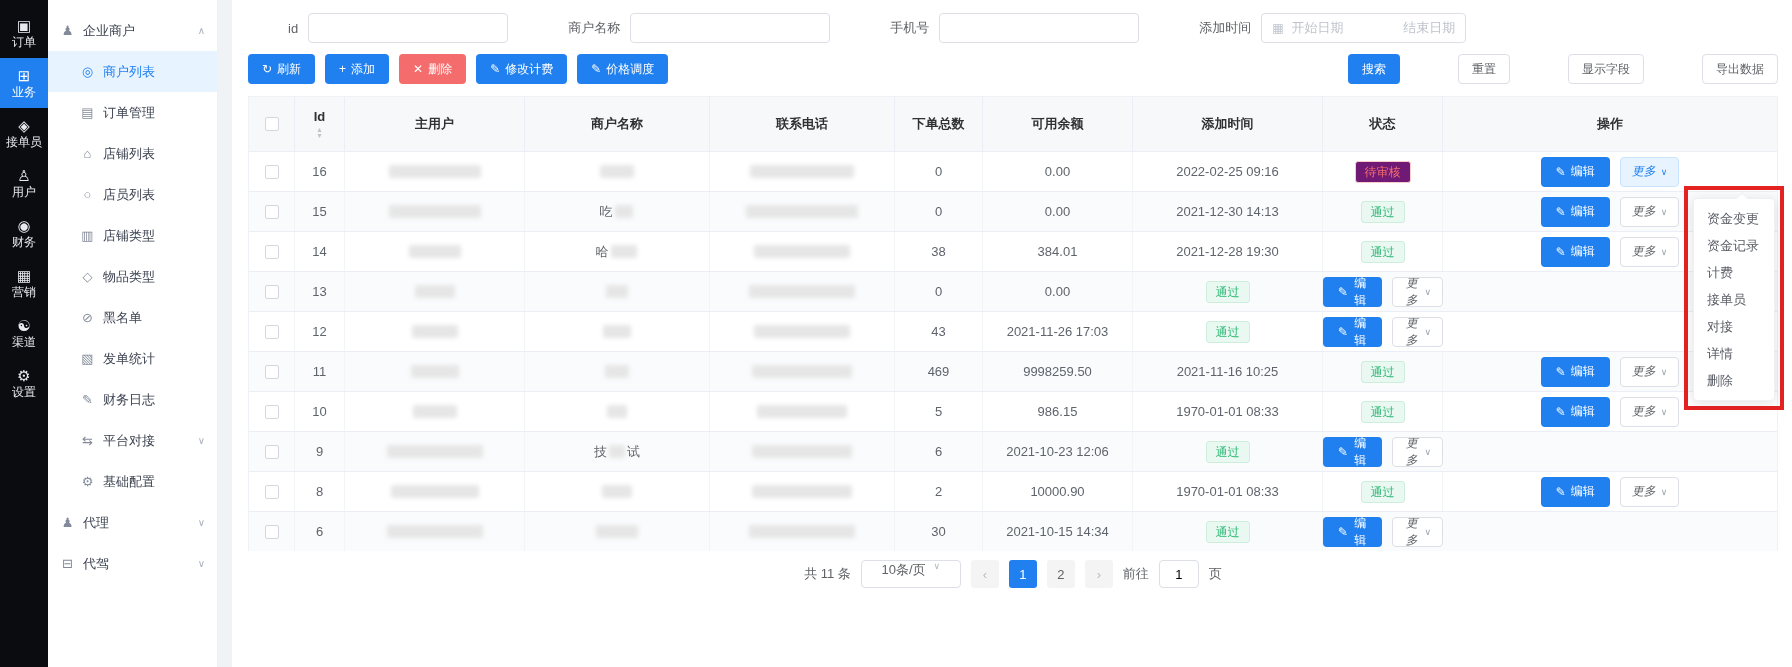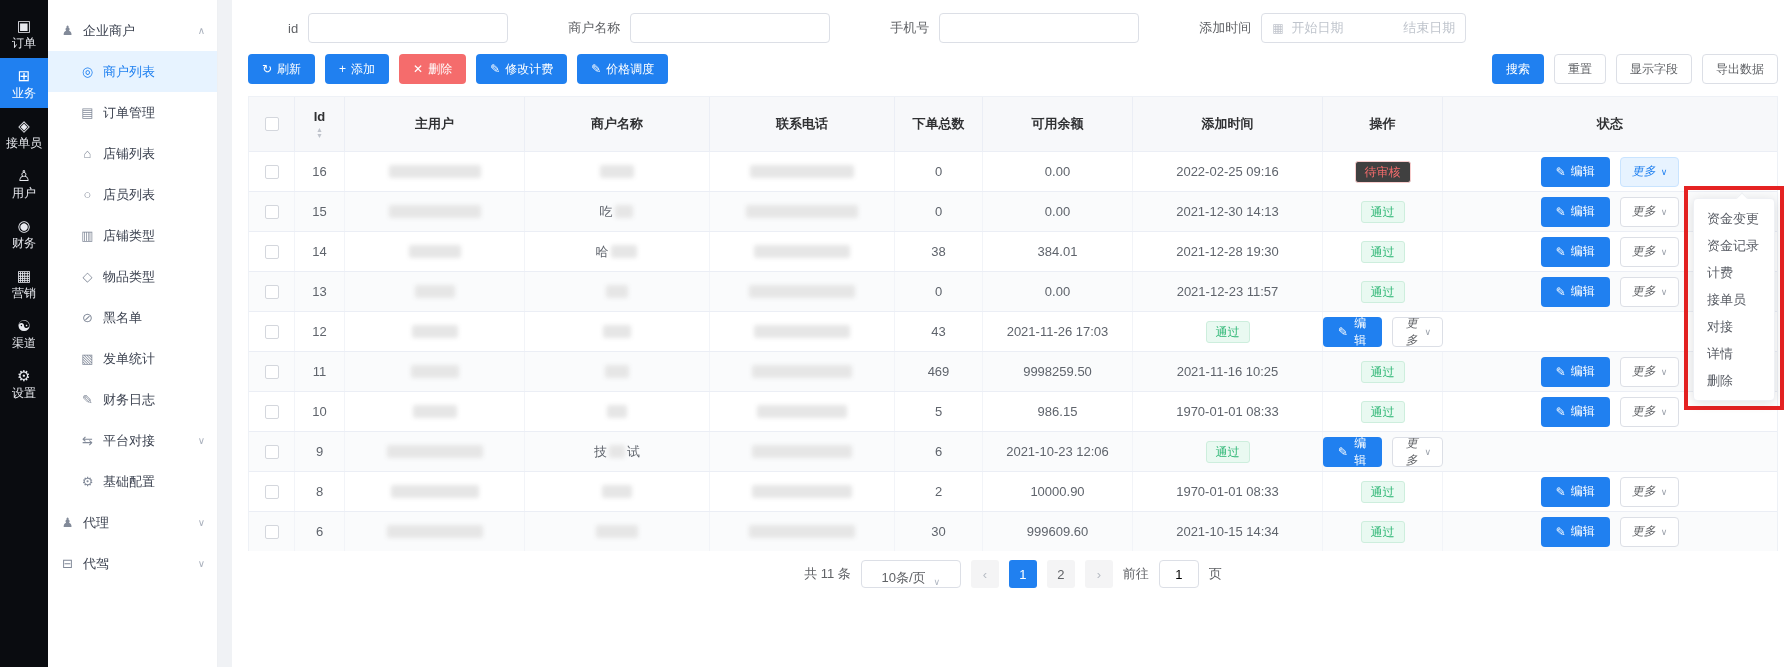--- a/index.html
+++ b/index.html
@@ -5,21 +5,21 @@
   * { box-sizing: border-box; margin: 0; padding: 0; }
   html,body { width:1792px; height:667px; }
   body {
     font-family: "Liberation Sans", "DejaVu Sans", sans-serif;
     background:#f0f2f5; position:relative; overflow:hidden; font-size:13px; color:#303133;
   }
   
   .rail { position:absolute; left:0; top:0; bottom:0; width:48px; background:#0a0c10; padding-top:8px; z-index:3; }
   .rail-item { text-align:center; padding:9px 0 8px; color:#e8eaef; cursor:pointer; }
   .rail-item .ri { display:block; font-size:15px; line-height:17px; margin-bottom:2px; }
-  .rail-item .rl { display:block; font-size:12px; line-height:14px; }
+  .rail-item .rl { display:block; font-size:12px; line-height:14px;font-family:Liberation Mono, monospace; }
   .rail-item.active { background:#2080f0; color:#fff; }
   
   .subnav { position:absolute; left:48px; top:0; bottom:0; width:170px; background:#fff; border-right:1px solid #eef0f3; padding-top:10px; z-index:2; }
   .nav-item { height:41px; display:flex; align-items:center; padding:0 12px; color:#3c4250; cursor:pointer; font-size:13px; }
   .nav-item .ni { margin-right:8px; color:#828a99; font-size:13px; width:15px; text-align:center; }
   .nav-item.child { padding-left:32px; }
   .nav-item.active { background:#e7f3ff; color:#2080f0; }
   .nav-item.active .ni { color:#2080f0; }
   .nav-chevron { margin-left:auto; color:#aab1bd; font-size:10px; }
   
@@ -35,55 +35,55 @@
   .date-range .ph { font-size:13px; }
   .date-range .sep { flex:1; }
   
   .toolbar-row { display:flex; align-items:center; margin-top:10px; }
   .btn { height:30px; border:1px solid transparent; border-radius:4px; font-size:12px; display:inline-flex; align-items:center; justify-content:center; padding:0 13px; cursor:pointer; background:#fff; font-family:inherit; }
   .btn .bi { margin-right:5px; font-size:12px; }
   .btn + .btn { margin-left:10px; }
   .btn-primary { background:#2080f0; color:#fff; }
   .btn-danger { background:#f56c6c; color:#fff; }
   .btn-plain { border-color:#dcdfe6; color:#606266; }
-  .toolbar-right { margin-left:auto; display:flex; }
+  .toolbar-right { margin-left:auto; display:flex;gap:48px; }
   
   .tbl { margin-top:12px; border:1px solid #eef1f6; border-bottom:none; }
   .thead, .trow { display:grid; grid-template-columns:46px 50px 180px 185px 185px 88px 150px 190px 120px 1fr; align-items:center; }
   .thead { background:#f7f8fa; height:54px; font-weight:bold; color:#303133; }
   .th { text-align:center; height:100%; display:flex; flex-direction:column; align-items:center; justify-content:center; border-right:1px solid #ebeef5; font-size:13px; }
   .th:last-child { border-right:none; }
   .sorters { line-height:6px; margin-top:3px; }
   .sorters span { display:block; font-size:7px; color:#c0c4cc; cursor:pointer; }
   .trow { height:40px; border-top:1px solid #ebeef5; color:#5f646c; font-size:13px; background:#fff; }
   .trow:nth-child(even) { background:#fafbfc; }
   .td { text-align:center; height:100%; display:flex; align-items:center; justify-content:center; border-right:1px solid #f2f4f8; overflow:hidden; }
   .td:last-child { border-right:none; }
   .checkbox { width:14px; height:14px; border:1px solid #d4d7dd; border-radius:2px; background:#fff; display:inline-block; cursor:pointer; }
   .blur { display:inline-block; height:13px; background:#e6e6e6; border-radius:2px; filter:blur(2px); }
   .frag { color:#5f646c; margin:0 2px; }
   .badge { display:inline-block; padding:3px 9px; font-size:12px; border-radius:3px; line-height:14px; }
   .badge.passed { color:#2bb673; background:#e9f9f1; border:1px solid #cdeedd; }
-  .badge.pending { color:#f56c6c; background:#404040; border:1px solid #f8cdcd; }
+  .badge.pending { color:#f56c6c; background:#701a75; border:1px solid #f8cdcd; }
   .btn-edit { background:#2080f0; color:#fff; height:30px; padding:0 14px; }
   .btn-more { border:1px solid #dcdfe6; color:#606266; height:30px; padding:0 11px; margin-left:10px; background:#fff;font-style:italic; }
   .btn-more .chev { font-size:9px; margin-left:5px; color:#9aa0aa; }
   .btn-more.active { background:#e7f3ff; color:#2080f0; border-color:#c9e4ff; }
   .btn-more.active .chev { color:#2080f0; }
   
   .annotation-box { position:absolute; top:186px; right:8px; width:100px; height:224px; border:4px solid #e52222; z-index:10; pointer-events:none; }
   .dropdown { margin:8px 5px 0; background:#fff; border:1px solid #eef0f4; border-radius:4px;
               box-shadow:0 2px 12px rgba(0,0,0,.12); padding:6px 0; position:relative; pointer-events:auto; }
   .dropdown-arrow { position:absolute; top:-5px; left:44px; width:8px; height:8px; background:#fff;
                     transform:rotate(45deg); border-left:1px solid #eef0f4; border-top:1px solid #eef0f4; }
   .dropdown-item { height:27px; line-height:27px; padding:0 13px; font-size:13px; color:#5a5e66; cursor:pointer; text-align:left; }
   
   .pager { height:46px; display:flex; align-items:center; justify-content:center; color:#606266; font-size:13px; }
   .pager > * { margin:0 5px; }
-  .size-select { width:100px; height:28px; border:1px solid #dcdfe6; border-radius:4px; display:flex; align-items:flex-end; justify-content:center; cursor:pointer; color:#606266; }
+  .size-select { width:100px; height:28px; border:1px solid #dcdfe6; border-radius:4px; display:flex; align-items:flex-start; justify-content:center; cursor:pointer; color:#606266; }
   .size-select .chev { font-size:9px; margin-left:8px; color:#aeb5c0; }
   .page-btn { min-width:28px; height:28px; border-radius:3px; background:#f4f4f5; color:#606266; display:inline-flex; align-items:center; justify-content:center; cursor:pointer; border:none; font-size:13px; font-family:inherit; }
   .page-btn.arrow { color:#b7bcc4; }
   .page-btn.active { background:#2080f0; color:#fff; }
   .goto-input { width:40px; height:28px; border:1px solid #dcdfe6; border-radius:4px; text-align:center; outline:none; font-size:13px; font-family:inherit; }
 </style>
 </head>
 <body>
 
 <div class="rail">
@@ -258,22 +258,22 @@
             <span>▲</span>
             <span>▼</span>
           </span>
       </div>
       <div class="th">主用户</div>
       <div class="th">商户名称</div>
       <div class="th">联系电话</div>
       <div class="th">下单总数</div>
       <div class="th">可用余额</div>
       <div class="th">添加时间</div>
+      <div class="th">状态</div>
       <div class="th">操作</div>
-      <div class="th">状态</div>
     </div>
     <div id="tbody">
   <div class="trow">
     <div class="td">
             <span class="checkbox"></span>
           </div>
     <div class="td">16</div>
     <div class="td">
             <span class="blur" style="width:92px"></span>
           </div>
@@ -382,21 +382,20 @@
     <div class="td">
       <span class="frag"></span>
             <span class="blur" style="width:22px"></span>
             <span class="frag"></span>
     </div>
     <div class="td">
             <span class="blur" style="width:106px"></span>
           </div>
     <div class="td">0</div>
     <div class="td">0.00</div>
-    <div class="td">2021-12-23 11:57</div>
     <div class="td">
             <span class="badge passed">通过</span>
           </div>
     <div class="td">
       <button class="btn btn-edit">
               <span class="bi">✎</span>
               <span>编辑</span>
             </button>
       <button class="btn btn-more">
               <span>更多</span>
@@ -583,21 +582,20 @@
           </div>
     <div class="td">
       <span class="frag"></span>
             <span class="blur" style="width:42px"></span>
             <span class="frag"></span>
     </div>
     <div class="td">
             <span class="blur" style="width:106px"></span>
           </div>
     <div class="td">30</div>
-    <div class="td">999609.60</div>
     <div class="td">2021-10-15 14:34</div>
     <div class="td">
             <span class="badge passed">通过</span>
           </div>
     <div class="td">
       <button class="btn btn-edit">
               <span class="bi">✎</span>
               <span>编辑</span>
             </button>
       <button class="btn btn-more">

